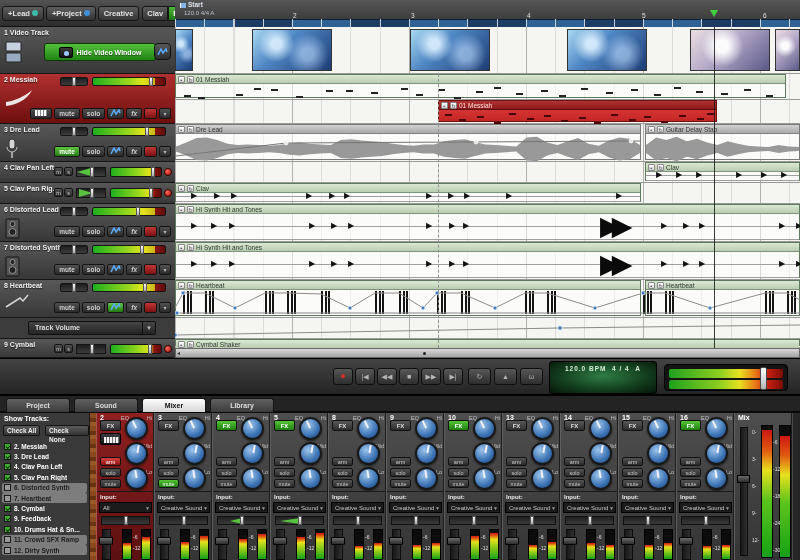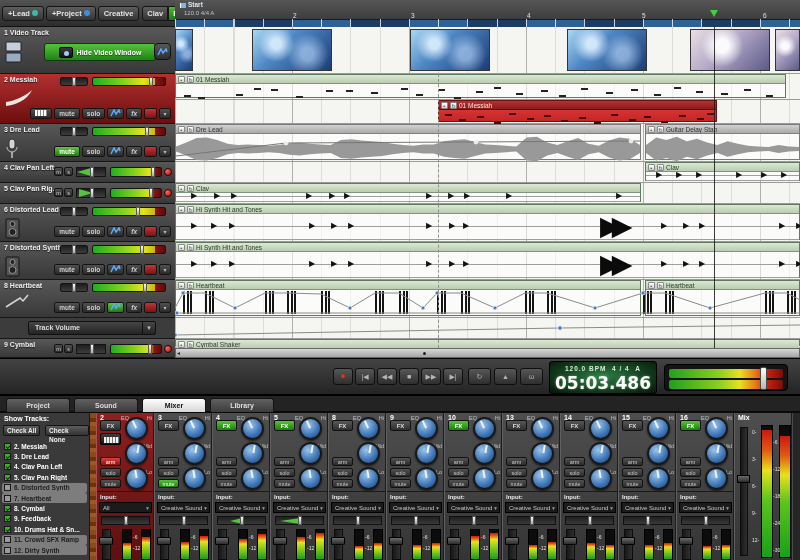--- a/index.html
+++ b/index.html
@@ -638,21 +638,20 @@
         <div class="pbtn">▶▶</div>
         <div class="pbtn">▶|</div>
       </div>
     <div id="tbtns2">
         <div class="pbtn wide">↻</div>
         <div class="pbtn wide">▲</div>
         <div class="pbtn wide">ω</div>
       </div>
     <div id="timebox">
       <div id="tinfo"><span>120.0 BPM</span>&nbsp;&nbsp;<span>4 / 4</span>&nbsp;&nbsp;<span>A</span></div>
-      <div id="ttime">05:03.486</div>
     </div>
     <div id="master">
       <div class="mbar" style="top:4px"></div>
       <div class="mbar" style="top:15px"></div>
       <div id="mhandle" style="left: 78%;"></div>
     </div>
   </div>
 
   <div id="bottom">
     <div id="tabs">

